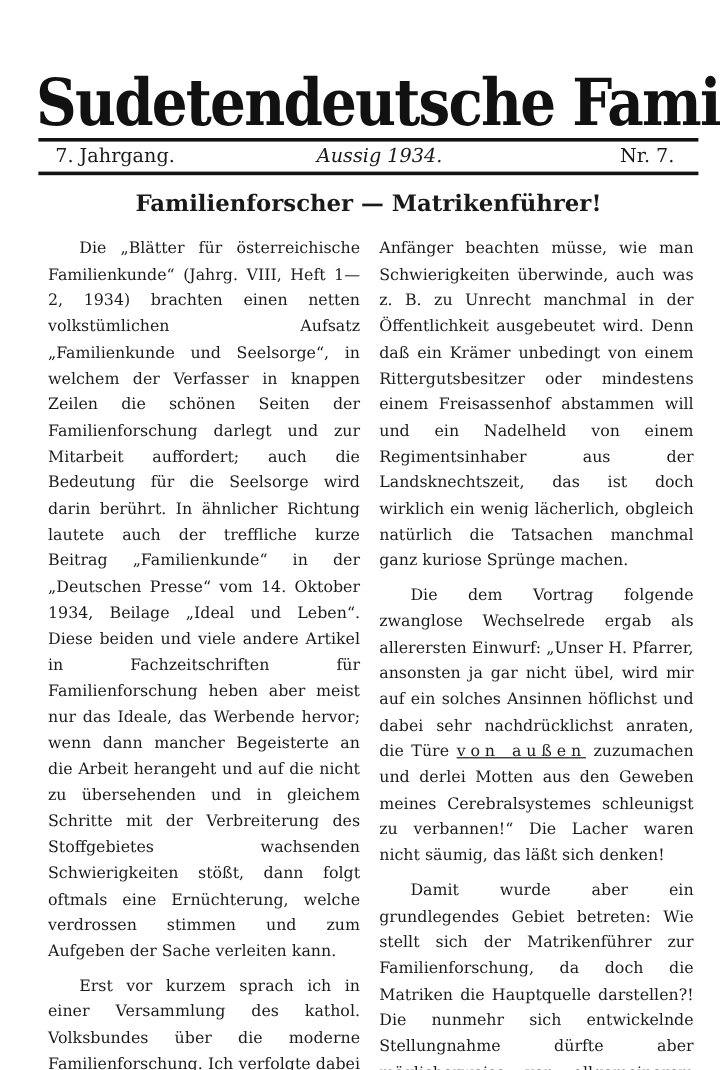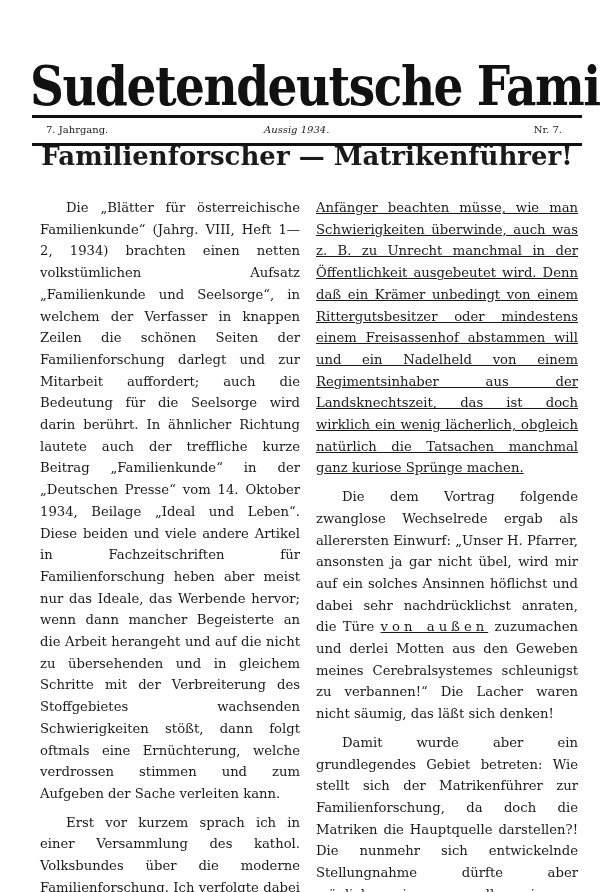--- a/index.html
+++ b/index.html
@@ -12,38 +12,38 @@
     font-family: "DejaVu Serif", serif; font-weight: bold; font-size: 47px;
     letter-spacing: -1.5px; text-align: center; line-height: 54px;
     transform: scaleY(1.15); color: #111;
     white-space: nowrap;
   }
   .rule { position: absolute; left: 32px; width: 550px; background: #111; }
   .rule.top { top: 115px; height: 3px; }
   .rule.bottom { top: 143px; height: 3px; }
   .issue-row {
     position: absolute; left: 32px; top: 119px; width: 550px; height: 22px;
-    font-size: 10px; line-height: 22px;
+    font-size: 16px; line-height: 22px;
   }
   .issue-row span { position: absolute; top: 0; }
   .vol { left: 14px; }
   .place { left: 232px; font-style: italic; }
   .num { right: 20px; }
   .title {
-    position: absolute; left: 32px; top: 144px; width: 550px; text-align: center;
-    font-weight: bold; font-size: 26px; line-height: 24px;
+    position: absolute; left: 32px; top: 158px; width: 550px; text-align: center;
+    font-weight: bold; font-size: 19px; line-height: 24px;
   }
   .col {
     position: absolute; top: 197px; font-size: 13.2px; line-height: 21.7px;
     text-align: justify;
   }
   .col.left { left: 40px; width: 260px; }
   .col.right { left: 316px; width: 262px; }
   .col p { margin: 0 0 7px 0; text-indent: 26px; hyphens: manual; }
-  .col p.noindent { text-indent: 0; text-decoration: underline; }
+  .col p.noindent { text-indent: 0; }
   .spaced { letter-spacing: 4px; text-decoration: underline; }
 </style>
 </head>
 <body>
 
 <div class="masthead">Sudetendeutsche Familienforschung</div>
 <div class="rule top"></div>
 <div class="issue-row">
   <span class="vol">7. Jahrgang.</span>
   <span class="place">Aussig 1934.</span>

